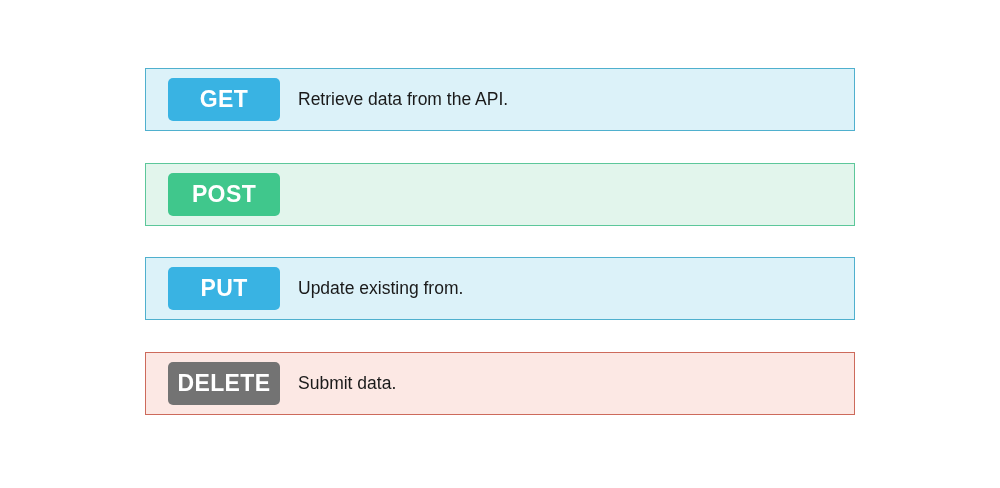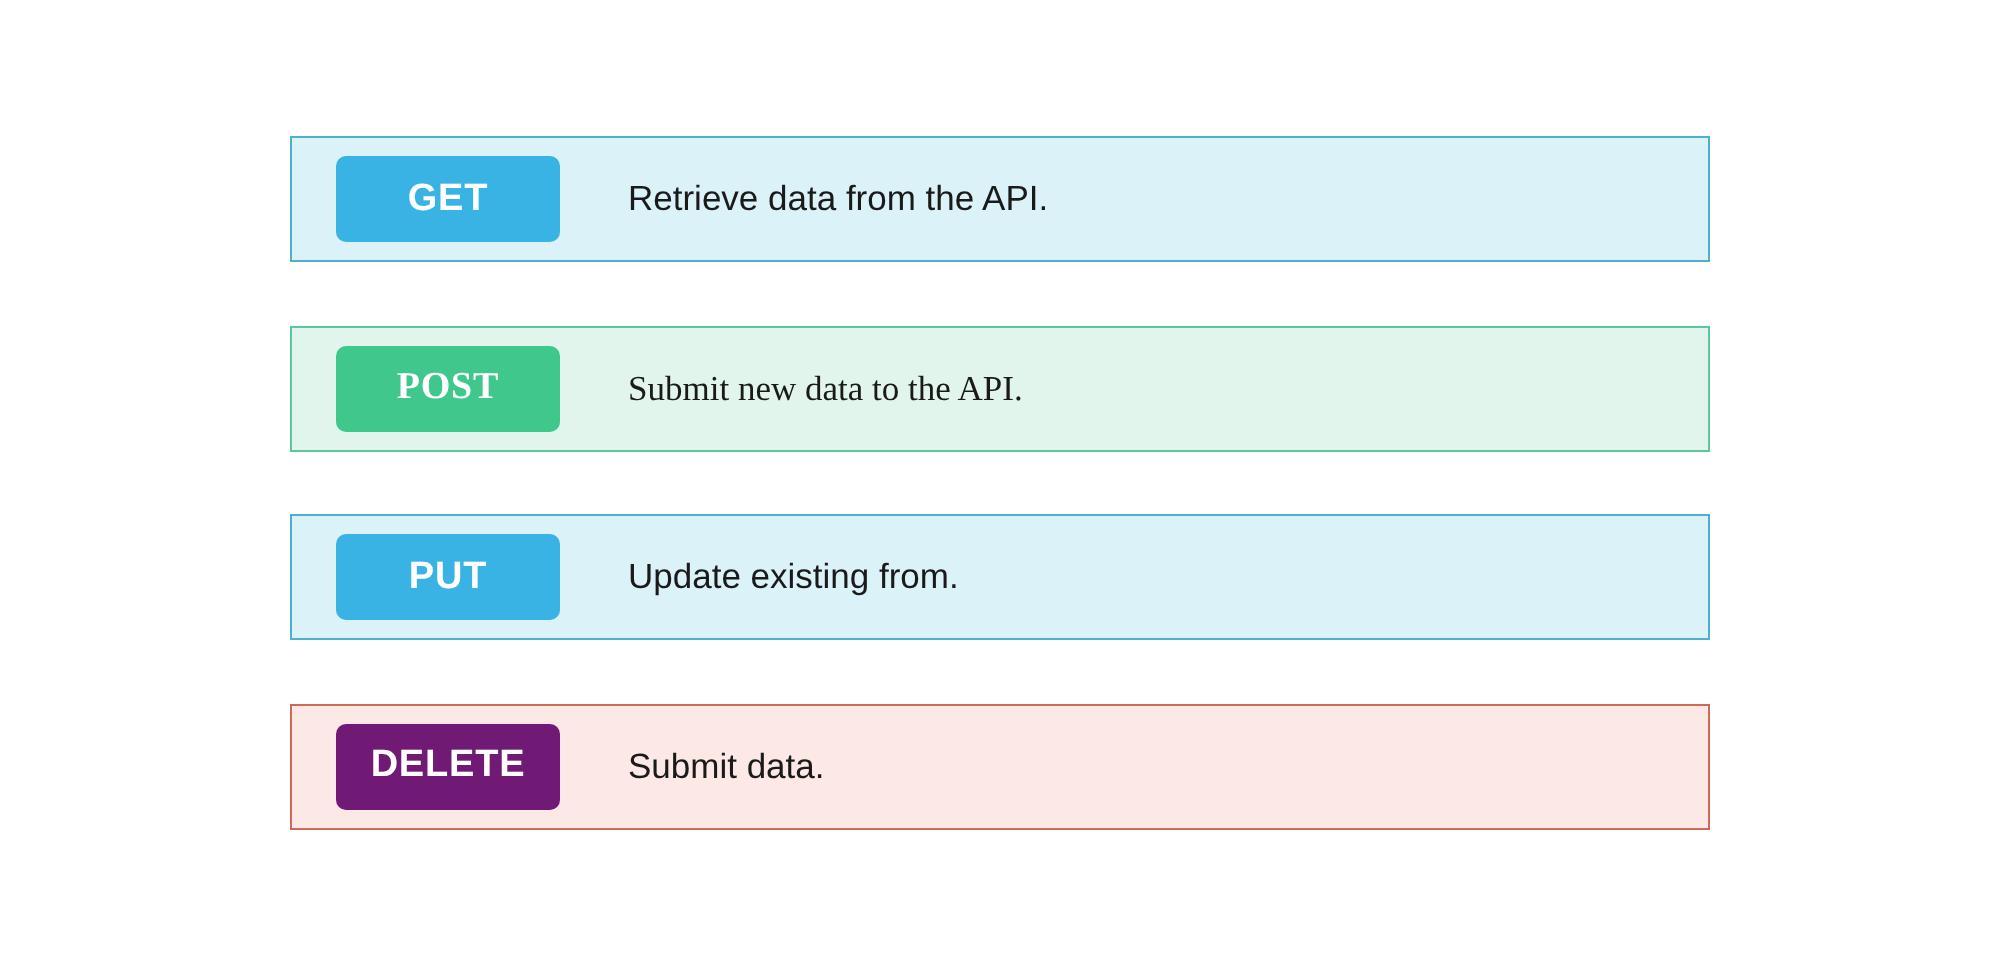--- a/index.html
+++ b/index.html
@@ -32,54 +32,53 @@
     align-items: center;
     padding-left: 22px;
   }
   .method-badge {
     box-sizing: border-box;
     width: 112px;
     height: 43px;
     border-radius: 5px;
     color: #ffffff;
     font-weight: bold;
-    font-size: 19px;
+    font-size: 23px;
     letter-spacing: 0.4px;
     display: flex;
     align-items: center;
     justify-content: center;
     flex: 0 0 auto;
   }
   .method-desc {
-    margin-left: 34px;
+    margin-left: 18px;
     font-size: 17.5px;
     color: #1a1a1a;
     white-space: nowrap;
   }
 </style>
 </head>
 <body>
 
 <div class="canvas">
   <div class="rows">
 
     <div class="method-row" style="background-color: rgb(220, 242, 249); border-color: rgb(79, 176, 206);">
       <span class="method-badge" style="background-color: rgb(57, 179, 227);">GET</span>
       <span class="method-desc">Retrieve data from the API.</span>
     </div>
 
-    <div class="method-row" style="background-color: rgb(226, 245, 236); border-color: rgb(92, 199, 154); font-family: Liberation Serif, serif;">
+    <div class="method-row" style="background-color: rgb(226, 245, 236); border-color: rgb(92, 199, 154);">
       <span class="method-badge" style="background-color: rgb(64, 199, 140);">POST</span>
-      <span class="method-desc">Submit new data to the API.</span>
     </div>
 
     <div class="method-row" style="background-color: rgb(220, 242, 249); border-color: rgb(79, 176, 206);">
       <span class="method-badge" style="background-color: rgb(57, 179, 227); text-align: center;">PUT</span>
       <span class="method-desc">Update existing from.</span>
     </div>
 
     <div class="method-row" style="background-color: rgb(252, 232, 228); border-color: rgb(205, 106, 91);">
-      <span class="method-badge" style="background-color: #701a75;">DELETE</span>
+      <span class="method-badge" style="background-color: #737373;">DELETE</span>
       <span class="method-desc">Submit data.</span>
     </div>
 
   </div>
 </div>
 
 </body></html>

